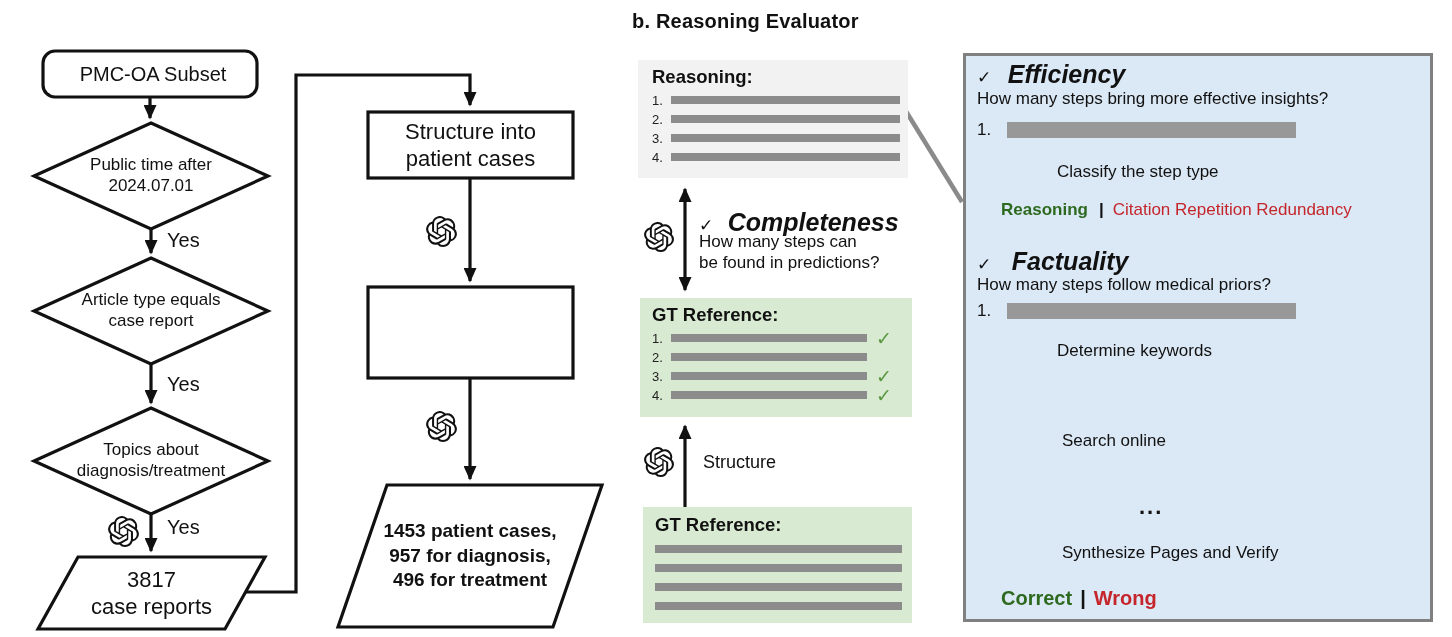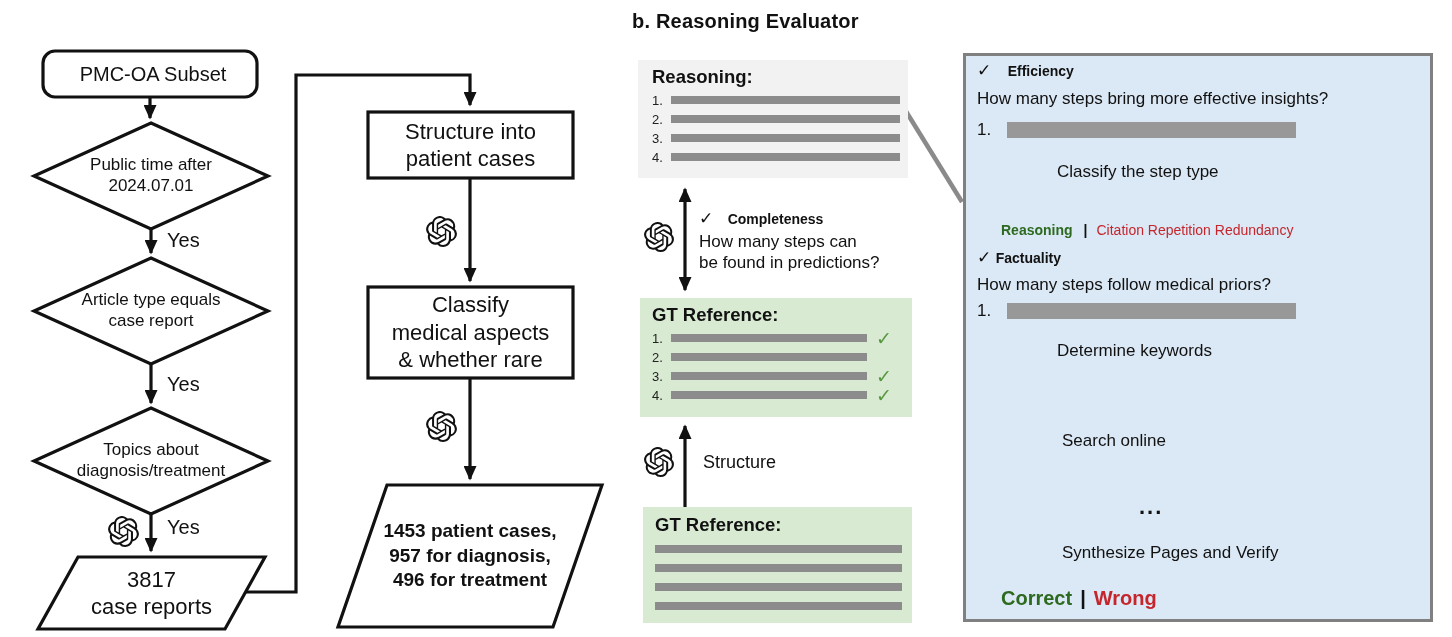--- a/index.html
+++ b/index.html
@@ -15,21 +15,21 @@
   .boxHdr{font-size:18.5px;font-weight:bold;}
   .row{position:absolute;display:flex;align-items:center;}
   .num{width:19px;font-size:13px;color:#222;flex:0 0 auto;}
   .bar{height:8px;background:#8c8c8c;}
   .grayPanel{background:#f2f2f2;}
   .greenPanel{background:#d9ead3;}
   .bluePanel{background:#dbe8f5;border:3px solid #808080;box-sizing:border-box;}
   .desc{font-size:17px;line-height:1.22;}
   .gcheck{color:#58973f;font-size:19px;margin-left:9px;flex:0 0 auto;}
   .blkCheck{font-size:17px;font-weight:bold;}
-  .secTitle{font-size:14px;font-weight:bold;}
+  .secTitle{font-size:25px;font-weight:bold;font-style:italic;}
   .stepNum{font-size:17px;width:30px;flex:0 0 auto;}
   .bigbar{width:289px;height:16px;background:#989898;}
   .greenTxt{color:#2d6a1f;font-weight:bold;}
   .redTxt{color:#c5262c;}
   .sep{font-weight:bold;color:#111;}
   .dots{font-size:22px;font-weight:bold;letter-spacing:2px;}
 </style>
 </head>
 <body>
 
@@ -146,23 +146,20 @@
 
   <div class="abs ctr nodeTxt pre" style="left:34px;top:408px;width:234px;height:106px">Topics about
 diagnosis/treatment</div>
   <div class="abs yes" style="left:167px;top:516px">Yes</div>
 
   <div class="abs ctr bigTxt pre" style="left:44px;top:557px;width:215px;height:72px">3817
 case reports</div>
 
   <div class="abs ctr bigTxt pre" style="left:368px;top:112px;width:205px;height:66px">Structure into
 patient cases</div>
-  <div class="abs ctr bigTxt pre" style="left:368px;top:287px;width:205px;height:91px">Classify
-medical aspects
-&amp; whether rare</div>
   <div class="abs ctr pre" style="left:338px;top:485px;width:264px;height:142px;font-size:19px;font-weight:bold;line-height:1.3">1453 patient cases,
 957 for diagnosis,
 496 for treatment</div>
 
   <div class="abs ttl" style="left:632px;top:10px">b. Reasoning Evaluator</div>
 
   <div class="abs boxHdr" style="left:652px;top:66px">Reasoning:</div>
   <div class="row" style="left:652px;top:91px;width:248px;height:18px">
     <span class="num">1.</span>
     <div class="bar" style="flex:1"></div>
@@ -220,29 +217,29 @@
   <div class="abs" style="left:977px;top:60px">
     <span class="blkCheck">✓</span>
     <span class="secTitle" style="margin-left:12px">Efficiency</span>
   </div>
   <div class="abs desc" style="left:977px;top:89px">How many steps bring more effective insights?</div>
   <div class="row" style="left:977px;top:117px;width:330px;height:26px">
     <span class="stepNum">1.</span>
     <div class="bigbar"></div>
   </div>
   <div class="abs desc" style="left:1057px;top:162px">Classify the step type</div>
-  <div class="abs" style="left:1001px;top:222px;display:flex;align-items:flex-end;font-size:14px">
+  <div class="abs" style="left:1001px;top:200px;display:flex;align-items:flex-end;font-size:17px">
     <span class="greenTxt">Reasoning</span>
     <span class="sep" style="margin:0 9px 0 11px">|</span>
     <span class="redTxt">Citation Repetition Redundancy</span>
   </div>
 
   <div class="abs" style="left:977px;top:247px">
     <span class="blkCheck">✓</span>
-    <span class="secTitle" style="margin-left:0">Factuality</span>
+    <span class="secTitle" style="margin-left:16px">Factuality</span>
   </div>
   <div class="abs desc" style="left:977px;top:275px">How many steps follow medical priors?</div>
   <div class="row" style="left:977px;top:298px;width:330px;height:26px">
     <span class="stepNum">1.</span>
     <div class="bigbar"></div>
   </div>
   <div class="abs desc" style="left:1057px;top:341px">Determine keywords</div>
   <div class="abs desc" style="left:1062px;top:431px">Search online</div>
   <div class="abs dots" style="left:1139px;top:494px">...</div>
   <div class="abs desc" style="left:1062px;top:543px">Synthesize Pages and Verify</div>

